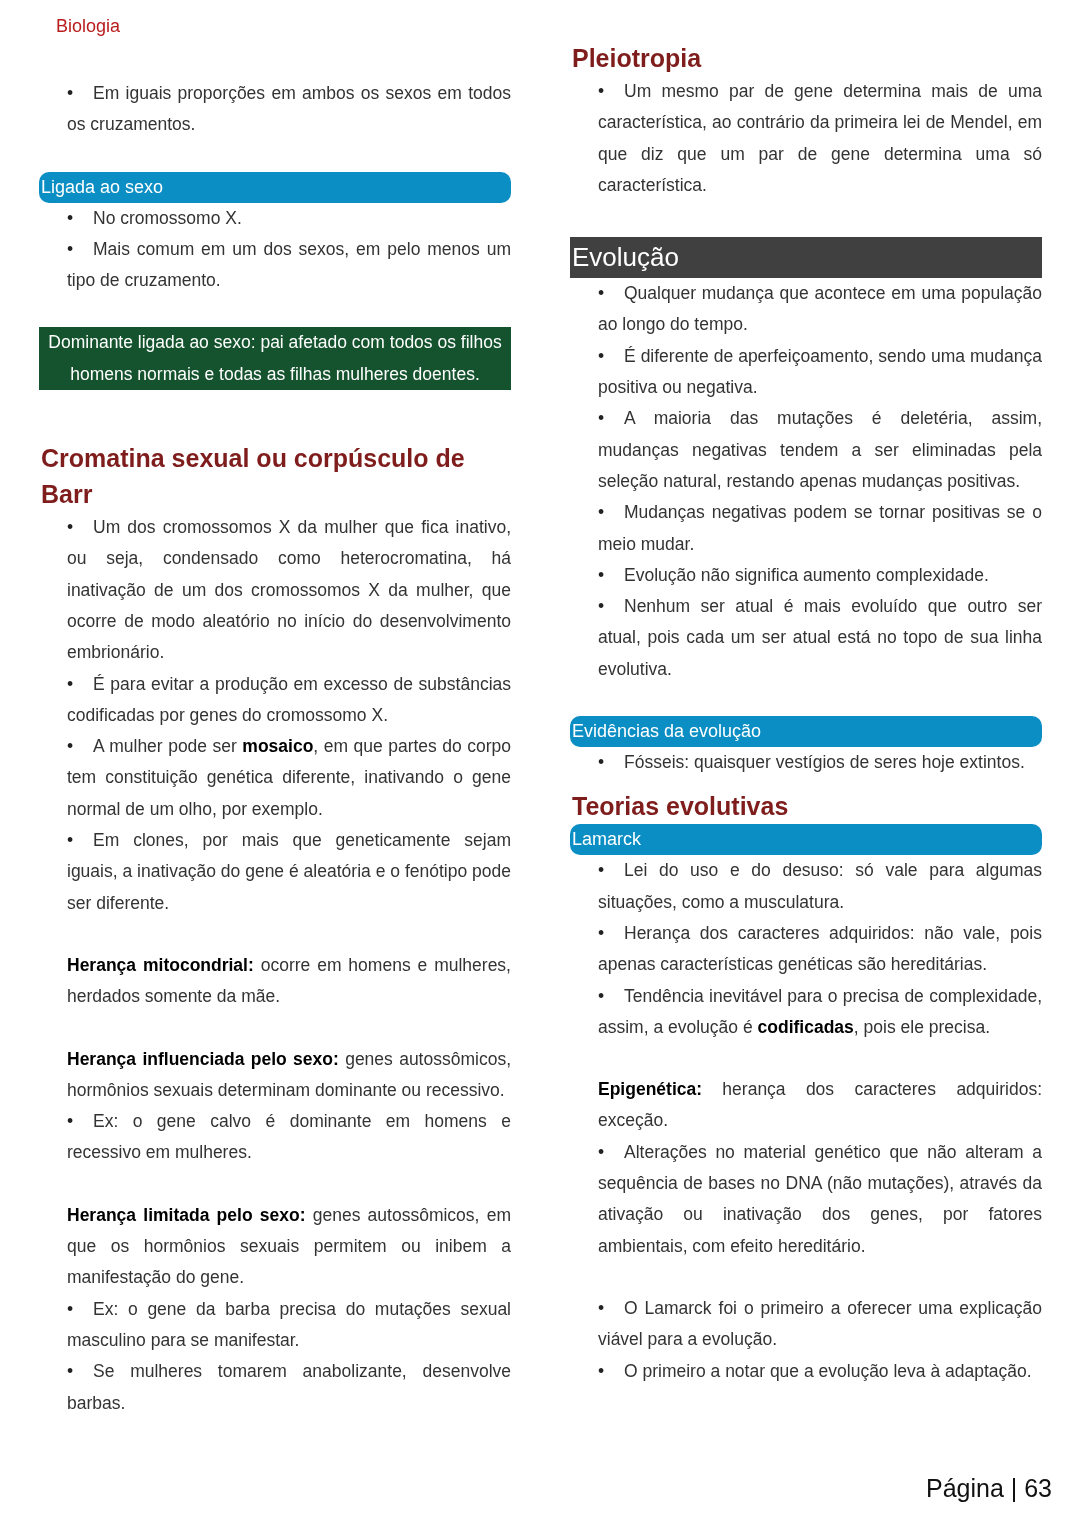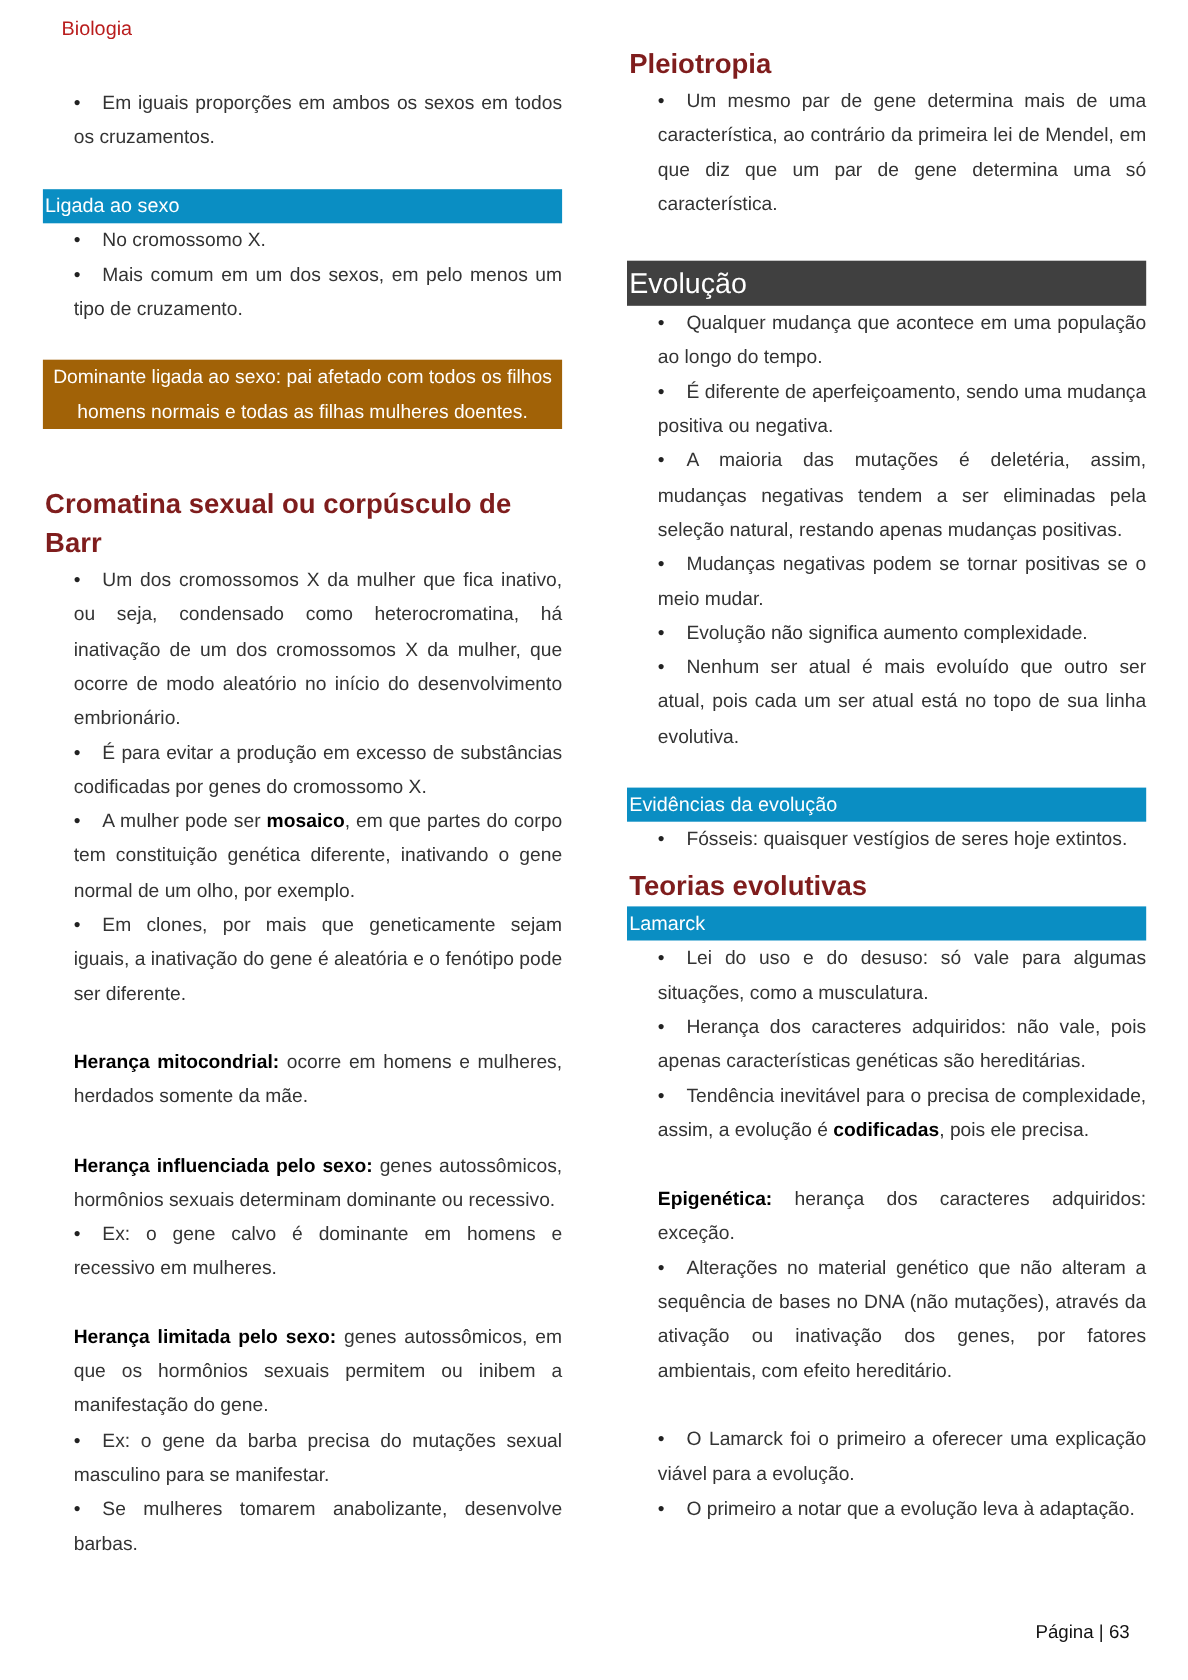--- a/index.html
+++ b/index.html
@@ -4,27 +4,27 @@
   <style>
     html, body { margin:0; padding:0; }
     body { width:1080px; height:1527px; background:#ffffff; position:relative; overflow:hidden;
            font-family:"Liberation Sans", sans-serif; color:#2b2b2b; }
     .col { position:absolute; top:0; width:472px; }
     .col-left { left:39px; }
     .col-right { left:570px; }
     .p { font-size:17.5px; line-height:31.3px; text-align:justify; text-align-last:left; margin:0; padding-left:28px; color:#333; }
     .p.bullet::before { content:"\2022"; display:inline-block; width:26px; color:#222; }
     .b { font-weight:bold; color:#000; }
-    .hdr-dark { background:#0a8ec3; color:#fff; font-size:18px; line-height:31px; padding-left:2px; }
+    .hdr-dark { background:#0a8ec3; color:#fff; font-size:18px; line-height:31px; padding-left:2px;border-radius:10px; }
     .hdr-light { background:#404040; color:#fff; font-size:26px; line-height:41px; padding-left:2px; }
-    .note-light { background:#a16207; color:#fff; font-size:17.5px; line-height:31.3px; padding:0 2px; text-align:center; }
+    .note-light { background:#14532d; color:#fff; font-size:17.5px; line-height:31.3px; padding:0 2px; text-align:center; }
     .title { color:#7f1d1d; font-size:25px; line-height:36px; padding-left:2px; margin:0; }
     .header-subject { font-size:18px; color:#b91c1c; position:absolute; left:56px; top:16px; }
     .gap { height:31px; }
-    .footer { position:absolute; right:53px; top:1474px; font-size:17px; color:#111; }
+    .footer { position:absolute; right:28px; top:1474px; font-size:25px; color:#111; }
   </style>
 </head>
 <body>
 
 <div class="header-subject">Biologia</div>
 
 <div class="col col-left" style="top:43px;margin-top:35px;">
   <p class="p bullet">Em iguais proporções em ambos os sexos em todos os cruzamentos.</p>
   <div style="height:31px"></div>
   <div class="hdr-dark">Ligada ao sexo</div>

